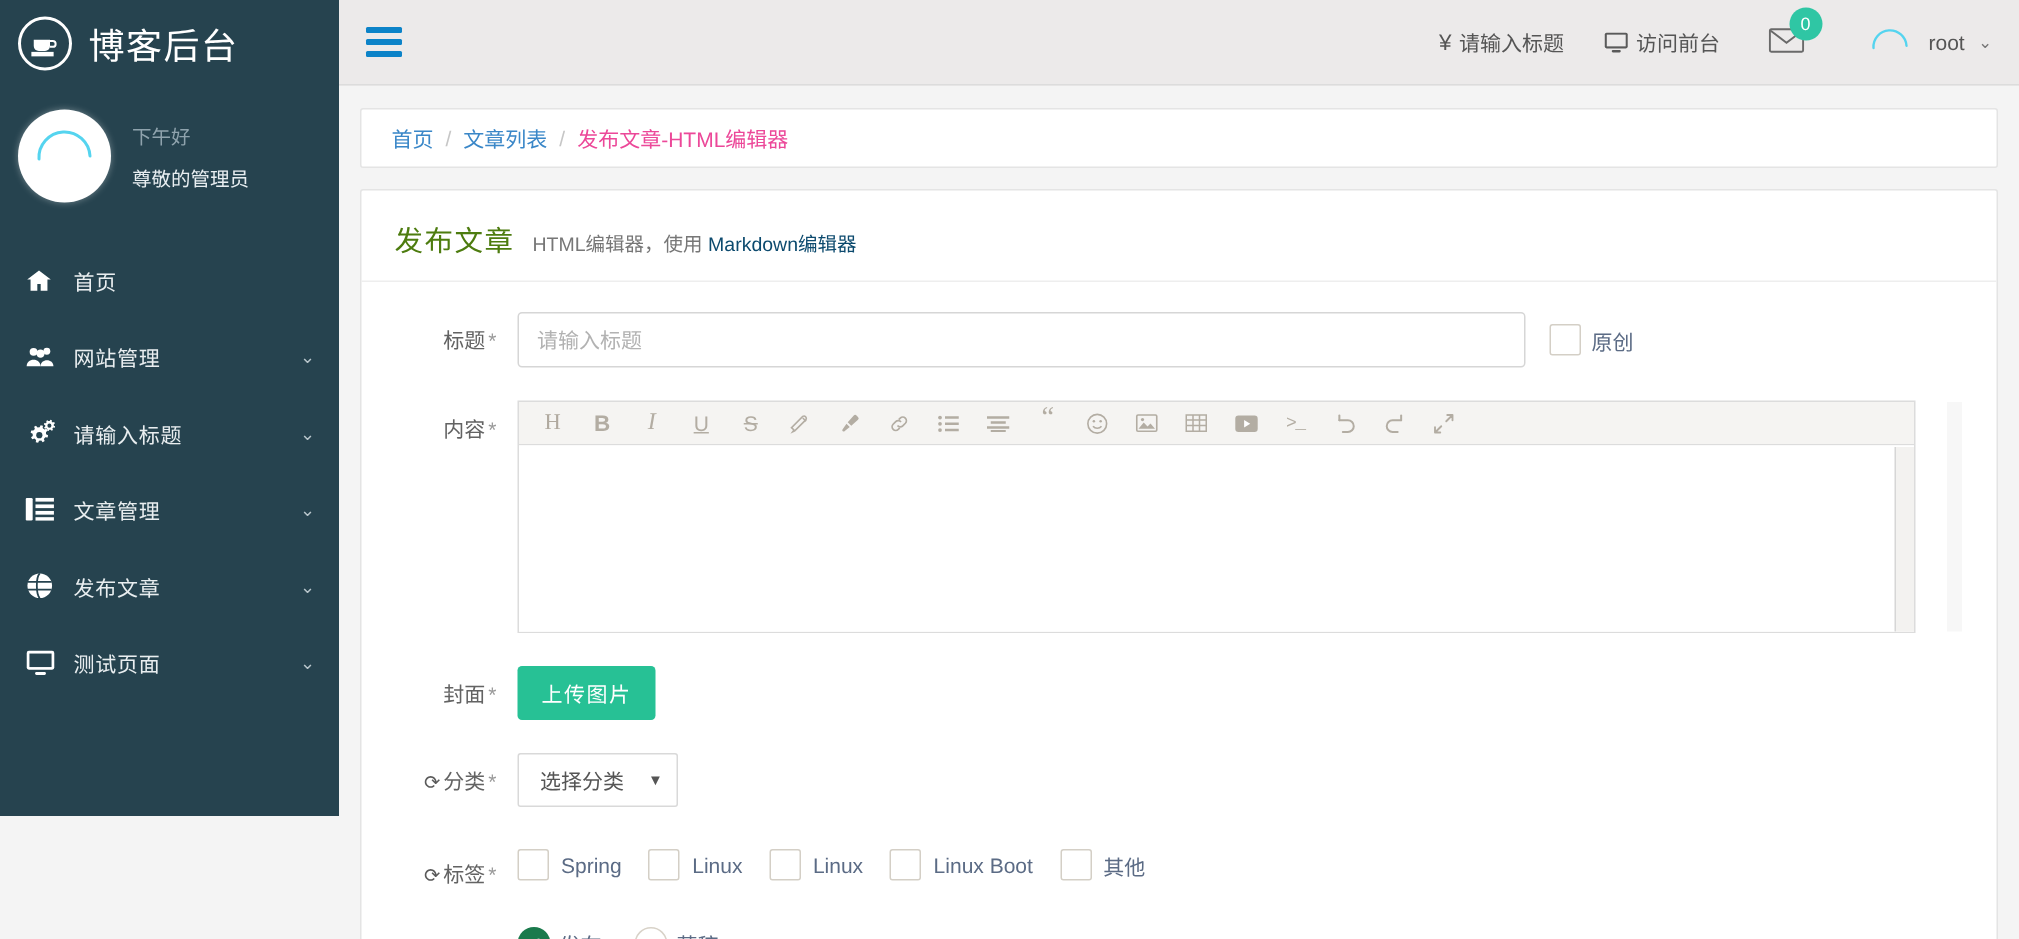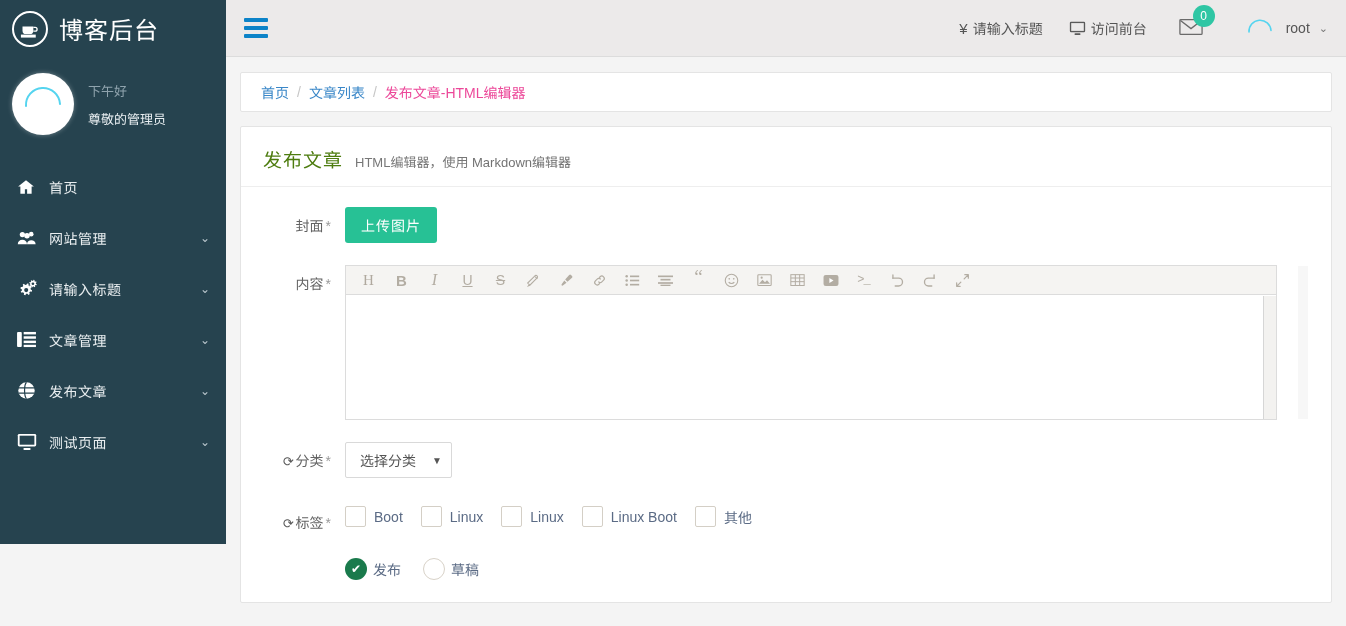--- a/index.html
+++ b/index.html
@@ -150,21 +150,21 @@
 
   .panel { padding: 0; }
   .panel-head {
     display: flex; align-items: baseline;
     padding: 18px 22px 14px 22px;
     border-bottom: 1px solid #eeeeee;
     gap: 12px;
   }
   .panel-title { font-size: 19px; color: #4d7c0f; font-weight: 400; letter-spacing: 1px;}
   .panel-sub { font-size: 13px; color: #777; }
-  .panel-sub a { color: #737373; text-decoration: none; cursor: pointer; }
+  .panel-sub a { color: #0c4a6e; text-decoration: none; cursor: pointer; }
 
   .form { padding: 20px 0 0 0; }
   .form-row { display: flex; align-items: flex-start; margin-bottom: 22px; }
   .form-label {
     width: 104px; min-width: 104px;
     text-align: right;
     padding-right: 14px;
     font-size: 14px; color: #636363;
     padding-top: 8px;
     white-space: nowrap;
@@ -455,27 +455,30 @@
         <div class="panel-head">
           <span class="panel-title">发布文章</span>
           <span class="panel-sub">
             <span>HTML编辑器，使用</span>
             <a>Markdown编辑器</a>
           </span>
         </div>
 
         <div class="form">
 
-
           <div class="form-row">
             <div class="form-label">
-              <span>封面</span><span class="req">*</span>
+              <span>标题</span><span class="req">*</span>
             </div>
             <div class="form-ctrl">
-              <button class="btn-upload">上传图片</button>
+              <input class="text-input" type="text" placeholder="请输入标题" style="">
+              <div class="cb-group">
+                <span class="cbox"></span>
+                <span class="cb-label">原创</span>
+              </div>
             </div>
           </div>
 
           <div class="form-row">
             <div class="form-label">
               <span>内容</span><span class="req">*</span>
             </div>
             <div class="form-ctrl">
               <div class="editor">
                 <div class="editor-toolbar">
@@ -588,39 +591,48 @@
                   <div class="editor-area" contenteditable="true" style=""></div>
                   <div class="editor-scroll"></div>
                 </div>
                 <div class="editor-outer-scroll"></div>
               </div>
             </div>
           </div>
 
           <div class="form-row">
             <div class="form-label">
+              <span>封面</span><span class="req">*</span>
+            </div>
+            <div class="form-ctrl">
+              <button class="btn-upload">上传图片</button>
+            </div>
+          </div>
+
+          <div class="form-row">
+            <div class="form-label">
               <span class="refresh-ico">⟳</span><span>分类</span><span class="req">*</span>
             </div>
             <div class="form-ctrl">
               <div class="sel">
                 <span>选择分类</span>
                 <span class="sel-caret">▼</span>
               </div>
             </div>
           </div>
 
           <div class="form-row">
             <div class="form-label" style="padding-top:12px;">
               <span class="refresh-ico">⟳</span><span>标签</span><span class="req">*</span>
             </div>
             <div class="form-ctrl">
               <div class="tag-list">
                 <span class="tag-item">
                   <span class="cbox"></span>
-                  <span class="cb-label">Boot</span>
+                  <span class="cb-label">Spring</span>
                 </span>
                 <span class="tag-item">
                   <span class="cbox"></span>
                   <span class="cb-label">Linux</span>
                 </span>
                 <span class="tag-item">
                   <span class="cbox"></span>
                   <span class="cb-label">Linux</span>
                 </span>
                 <span class="tag-item">

